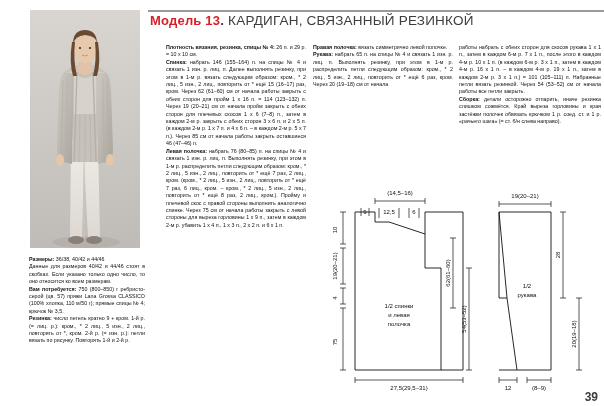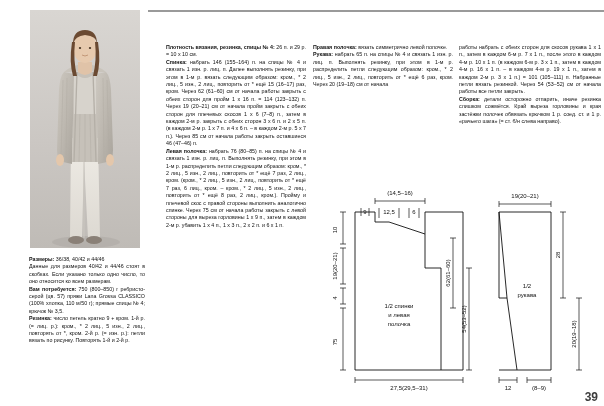--- a/index.html
+++ b/index.html
@@ -66,20 +66,24 @@
     font-size:12px; font-weight:bold; color:#3d3d3d;margin-left:28px;
   }
 </style>
 </head>
 <body>
 
 <div class="page">
 
   <div class="header">
     <div class="rule-top"></div>
+    <div class="title">
+      <span class="model">Модель 13</span><span class="sep">.</span>
+      <span class="name">КАРДИГАН, СВЯЗАННЫЙ РЕЗИНКОЙ</span>
+    </div>
   </div>
 
   <div class="photo">
     <svg width="110" height="238" viewBox="0 0 110 238" xmlns="http://www.w3.org/2000/svg">
       <defs>
         <linearGradient id="bg" x1="0" y1="0" x2="0" y2="1">
           <stop offset="0%" stop-color="#d9d6d2"></stop>
           <stop offset="55%" stop-color="#cbc7c3"></stop>
           <stop offset="100%" stop-color="#bfbbb6"></stop>
         </linearGradient>

